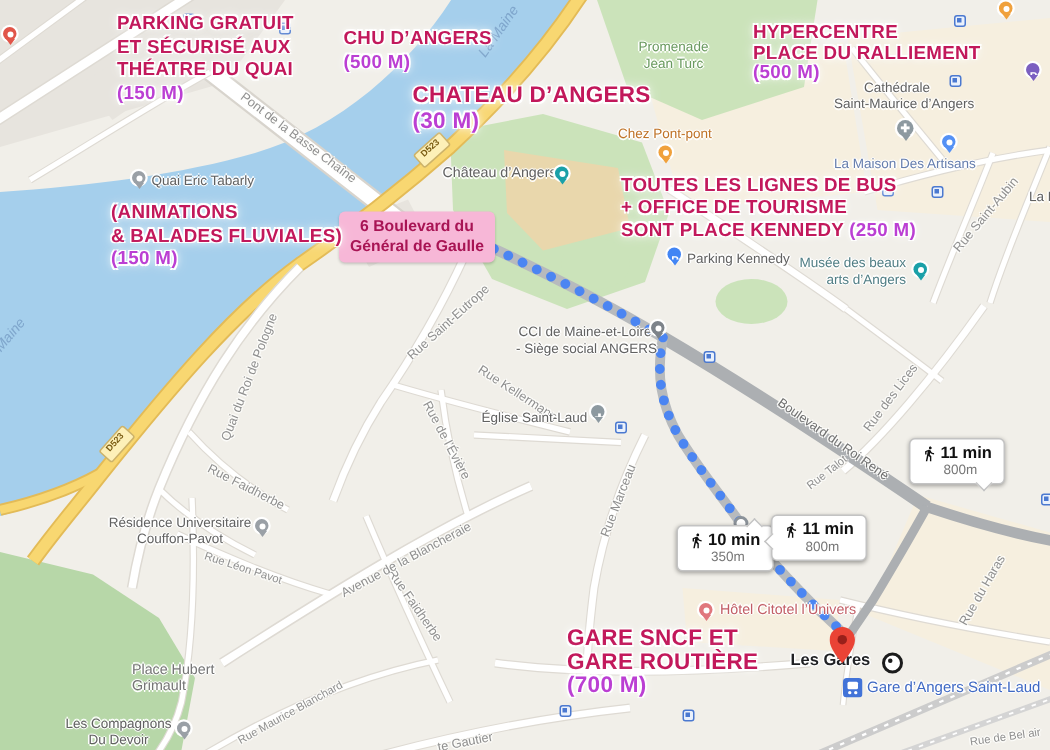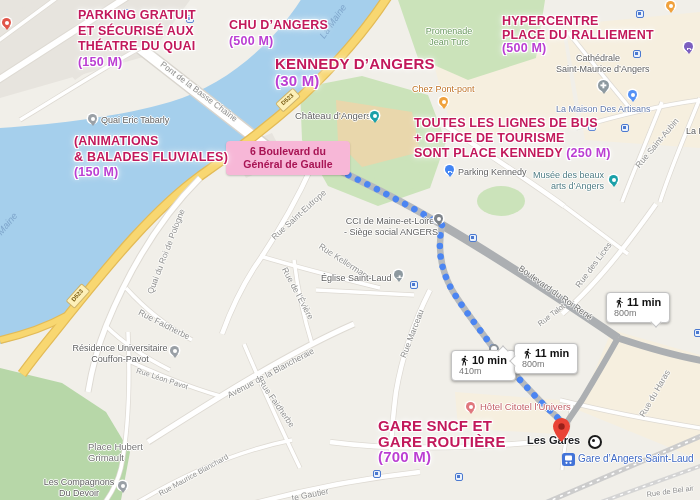--- a/index.html
+++ b/index.html
@@ -31,27 +31,27 @@
        font-weight:bold;text-align:center;line-height:11px;}
   .poi.small{width:9px;height:9px;}
   .poi.small::before{inset:2.5px;}
   .poi.small::after{left:1.5px;top:7.5px;}
   
   .bus{position:absolute;width:8px;height:8px;background:#eaf1fc;border:1.5px solid #4b79d0;
        border-radius:2px;box-sizing:border-box;}
   .bus::before{content:'';position:absolute;left:1.2px;top:1.2px;width:2.6px;height:2.6px;background:#4b79d0;}
   
   .addrbox{position:absolute;left:226px;top:141px;width:96px;background:#f7b7d7;border-radius:4px;
-       padding:4px 14px;text-align:center;font-size:10.5px;line-height:13px;font-weight:bold;color:#a81454;
+       padding:4px 4px;text-align:center;font-size:10.5px;line-height:13px;font-weight:bold;color:#a81454;
        box-shadow:0 1px 2px rgba(0,0,0,.2);}
   
   .badge{position:absolute;background:#fff;border:1px solid #c3c3c3;border-radius:4px;
        padding:3px 8px 4px 7px;box-shadow:0 1px 3px rgba(0,0,0,.35);}
   .badge .t{font-size:11px;font-weight:bold;color:#111;display:flex;align-items:center;gap:2px;line-height:12px;}
-  .badge .d{font-size:9px;color:#767676;line-height:10px;}
+  .badge .d{font-size:9px;color:#767676;margin-left:15px;line-height:10px;}
   .badge .ptr{position:absolute;width:7px;height:7px;background:#fff;transform:rotate(45deg);}
   .badge .ptr.tr{right:8px;top:-4px;border-left:1px solid #c3c3c3;border-top:1px solid #c3c3c3;}
   .badge .ptr.bl{left:-4px;bottom:8px;border-left:1px solid #c3c3c3;border-bottom:1px solid #c3c3c3;}
   .badge .ptr.br{right:9px;bottom:-4px;border-right:1px solid #c3c3c3;border-bottom:1px solid #c3c3c3;}
   
   .shield{position:absolute;width:22px;height:10px;background:#fdf0b8;border:1px solid #cdb36a;
        border-radius:2px;color:#7a5c13;font-size:6px;font-weight:bold;text-align:center;line-height:9px;
        transform-origin:center;}
   
   .stopicon{position:absolute;width:10px;height:10px;border:2.5px solid #1b1b1b;background:#fff;border-radius:50%;}
@@ -318,21 +318,21 @@
   </div>
 
   <div class="badge" style="left:451px;top:350px;">
     <span class="ptr tr"></span>
     <div class="t">
         <svg width="11" height="11" viewBox="0 0 24 24" fill="#111">
           <path d="M13.5 5.5c1.1 0 2-.9 2-2s-.9-2-2-2-2 .9-2 2 .9 2 2 2zM9.8 8.9L7 23h2.1l1.8-8 2.1 2v6h2v-7.5l-2.1-2 .6-3C14.8 12 16.8 13 19 13v-2c-1.9 0-3.5-1-4.3-2.4l-1-1.6c-.4-.6-1-1-1.7-1-.3 0-.5.1-.8.1L6 8.3V13h2V9.6l1.8-.7"></path>
         </svg>
         <span>10 min</span>
       </div>
-    <div class="d">410m</div>
+    <div class="d">350m</div>
   </div>
 
   <div class="badge" style="left:514px;top:343px;">
     <span class="ptr bl"></span>
     <div class="t">
         <svg width="11" height="11" viewBox="0 0 24 24" fill="#111">
           <path d="M13.5 5.5c1.1 0 2-.9 2-2s-.9-2-2-2-2 .9-2 2 .9 2 2 2zM9.8 8.9L7 23h2.1l1.8-8 2.1 2v6h2v-7.5l-2.1-2 .6-3C14.8 12 16.8 13 19 13v-2c-1.9 0-3.5-1-4.3-2.4l-1-1.6c-.4-.6-1-1-1.7-1-.3 0-.5.1-.8.1L6 8.3V13h2V9.6l1.8-.7"></path>
         </svg>
         <span>11 min</span>
       </div>
@@ -356,21 +356,21 @@
     <div>THÉATRE DU QUAI</div>
     <div class="dist">(150 M)</div>
   </div>
 
   <div class="ann" style="left:229px;top:18px;">
     <div>CHU D’ANGERS</div>
     <div class="dist">(500 M)</div>
   </div>
 
   <div class="ann big" style="left:275px;top:55px;">
-    <div>KENNEDY D’ANGERS</div>
+    <div>CHATEAU D’ANGERS</div>
     <div class="dist">(30 M)</div>
   </div>
 
   <div class="ann" style="left:502px;top:15px;line-height:13.5px;">
     <div>HYPERCENTRE</div>
     <div>PLACE DU RALLIEMENT</div>
     <div class="dist">(500 M)</div>
   </div>
 
   <div class="ann" style="left:414px;top:116px;line-height:15px;">

